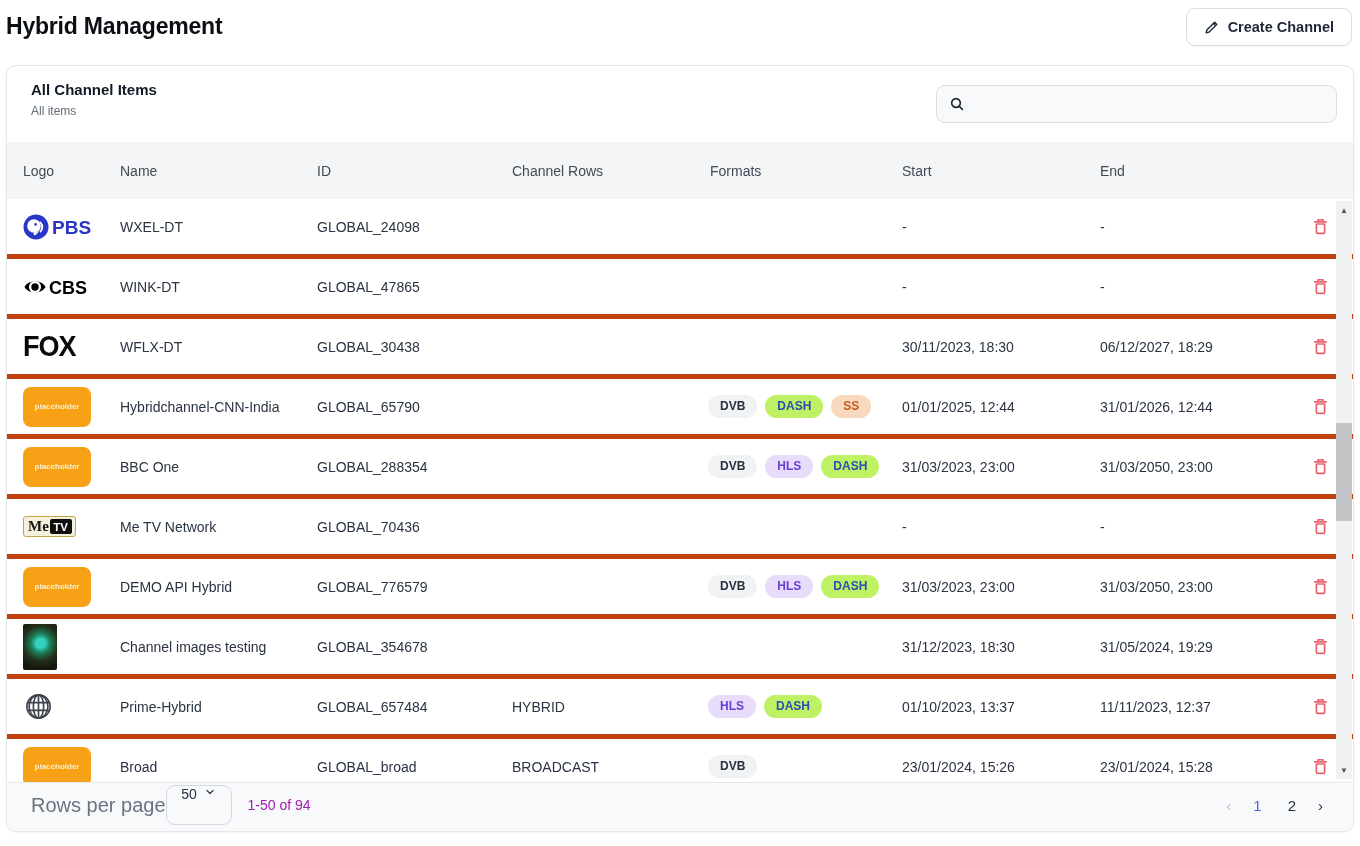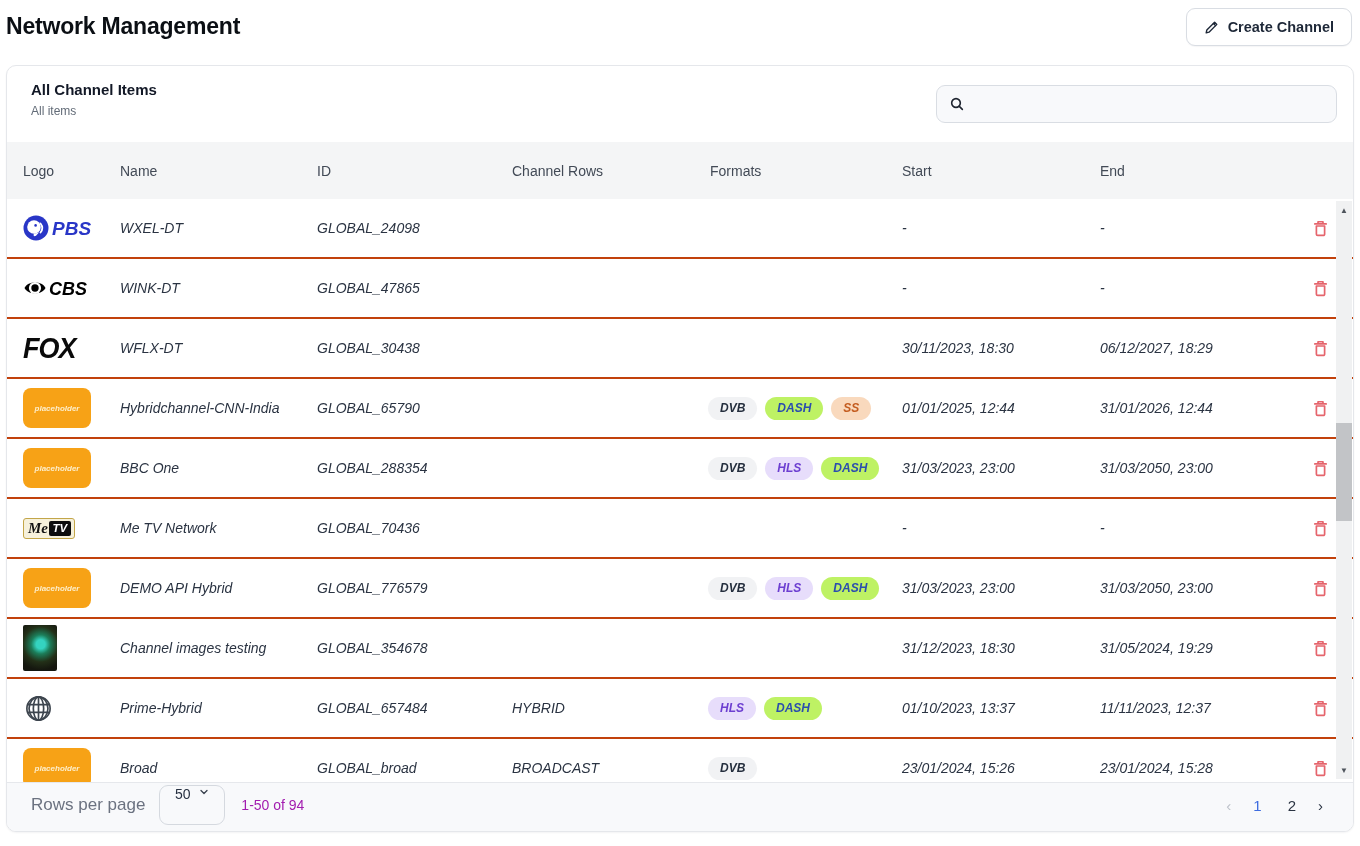--- a/index.html
+++ b/index.html
@@ -23,21 +23,21 @@
   .search-box { position:absolute; right:16px; top:19px; width:401px; height:38px; background:#f8f9fb;
     border:1px solid #d9dde3; border-radius:9px; display:flex; align-items:center; padding:0 12px; gap:8px; }
   .search-box input { border:none; outline:none; background:transparent; flex:1; font-size:14px; color:#273142; font-family:inherit; }
 
   
   .grid-cols { display:grid; grid-template-columns:97px 197px 195px 198px 192px 198px 200px 1fr; align-items:center; padding-left:10px; }
   .thead { position:absolute; left:0; top:76px; width:100%; height:57px; background:#f4f5f6; color:#424a56; font-size:14px; }
   .thead .hcell { padding-left:6px; }
 
   .tbody { position:absolute; left:0; top:133px; width:100%; height:585px; overflow:hidden; }
-  .trow { height:60px; border-bottom:2px solid #c2410c; background:#fff;font-style:italic; }
+  .trow { height:60px; border-bottom:5px solid #c2410c; background:#fff; }
   .cell { padding-left:6px; font-size:14px; color:#2a3342; white-space:nowrap; overflow:hidden; }
   .cell-logo { display:flex; align-items:center; }
   .cell-formats { display:flex; gap:8px; padding-left:4px; }
 
   .badge { display:inline-block; padding:4px 12px; border-radius:13px; font-size:12px; font-weight:700; line-height:1.25; }
   .badge-dvb  { background:#f1f2f4; color:#252f3e; }
   .badge-dash { background:#bef264; color:#2b4eae; }
   .badge-ss   { background:#f9d9bd; color:#c45d21; }
   .badge-hls  { background:#e7ddfb; color:#6d3fd1; }
 
@@ -49,21 +49,21 @@
   .fox-logo { font-weight:900; font-size:27px; color:#0a0a0a; letter-spacing:-1px; transform:scaleY(1.08); }
   .metv { display:inline-flex; align-items:center; gap:1px; border:1px solid #c3a649; background:#f6f1dc; border-radius:3px; padding:1px 3px 1px 4px; }
   .metv-me { font-family:"Liberation Serif","DejaVu Serif",serif; font-weight:700; font-size:15px; color:#141414; }
   .metv-tv { background:#0d0d0d; color:#fff; font-weight:800; font-size:11.5px; padding:1.5px 3.5px; border-radius:2px; }
   .img-thumb { width:34px; height:46px; border-radius:2px;
     background:radial-gradient(circle at 52% 42%, #34d3c0 0 14%, #1c7e5a 30%, #233018 55%, #15170f 80%), #15170f; }
 
   
   .tfoot { position:absolute; left:0; bottom:0; width:100%; height:49px; background:#f8f9fb; border-top:1px solid #e6e8ec;
     display:flex; align-items:center; padding:0 24px 4px 24px; }
-  .rpp-label { font-size:17px; color:#6b7280; margin-right:14px; }
+  .rpp-label { font-size:20px; color:#6b7280; }
   .rpp-select { height:40px; min-width:66px; border:1px solid #d5d9df; border-radius:9px; background:#f8f9fb;
     display:inline-flex; align-items:flex-start; justify-content:center; gap:7px; padding:0 12px; cursor:pointer;
     font-size:14px; color:#273142; font-family:inherit; }
   .range-text { font-size:14px; color:#a21caf; margin-left:16px; }
   .pager { margin-left:auto; display:flex; align-items:center; gap:10px; }
   .pager button { background:none; border:none; font-family:inherit; font-size:15px; cursor:pointer; padding:4px 6px; }
   .pg-prev { color:#bdc2ca; font-size:17px; }
   .pg-next { color:#2a3342; font-size:17px; }
   .pg-num { color:#2a3342; }
   .pg-num.active { color:#3e6de0; }
@@ -72,21 +72,21 @@
   .vscroll { position:absolute; right:1px; top:135px; width:16px; height:578px; background:#f0f1f2; }
   .vs-arrow { position:absolute; left:0; width:16px; height:14px; display:flex; align-items:center; justify-content:center;
     font-size:8px; color:#4e545c; cursor:pointer; }
   .vs-up { top:2px; } .vs-down { bottom:2px; }
   .vs-thumb { position:absolute; left:0; top:222px; width:16px; height:98px; background:#c2c4c7; cursor:grab; }
 </style>
 </head>
 <body>
 
 <div class="topbar">
-  <div class="page-title">Network Management</div>
+  <div class="page-title">Hybrid Management</div>
   <button class="create-btn">
     <span style="display:inline-flex">
       <svg width="15" height="15" viewBox="0 0 24 24" fill="none" stroke="#1d2737" stroke-width="2.2" stroke-linecap="round" stroke-linejoin="round">
         <path d="M17 3.5l3.5 3.5L8 19.5 3.5 20.5 4.5 16z"></path>
           <path d="M15 5.5l3.5 3.5"></path>
       </svg>
     </span>
     <span>Create Channel</span>
   </button>
 </div>

